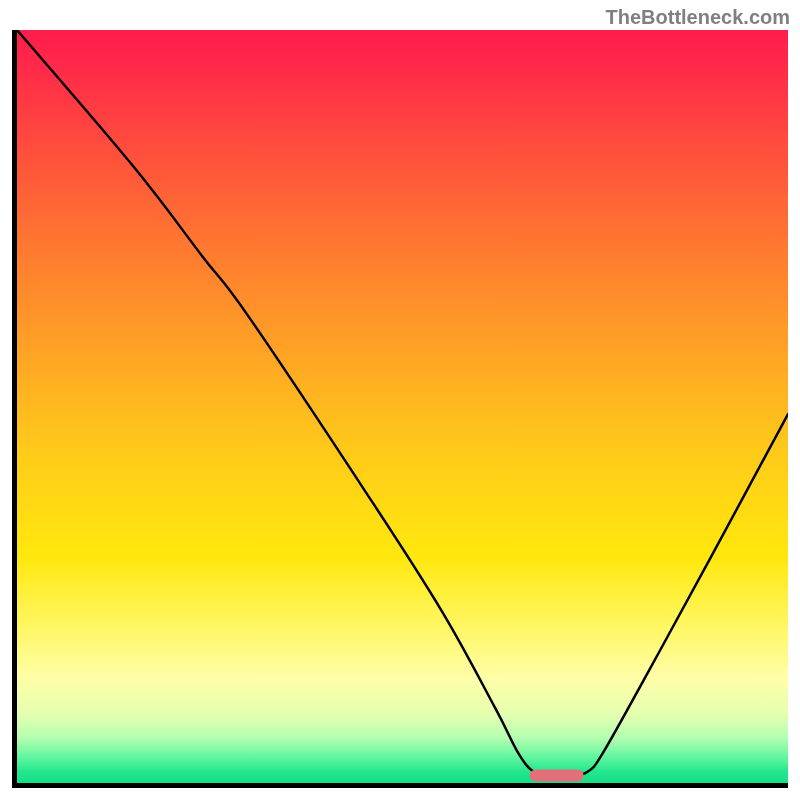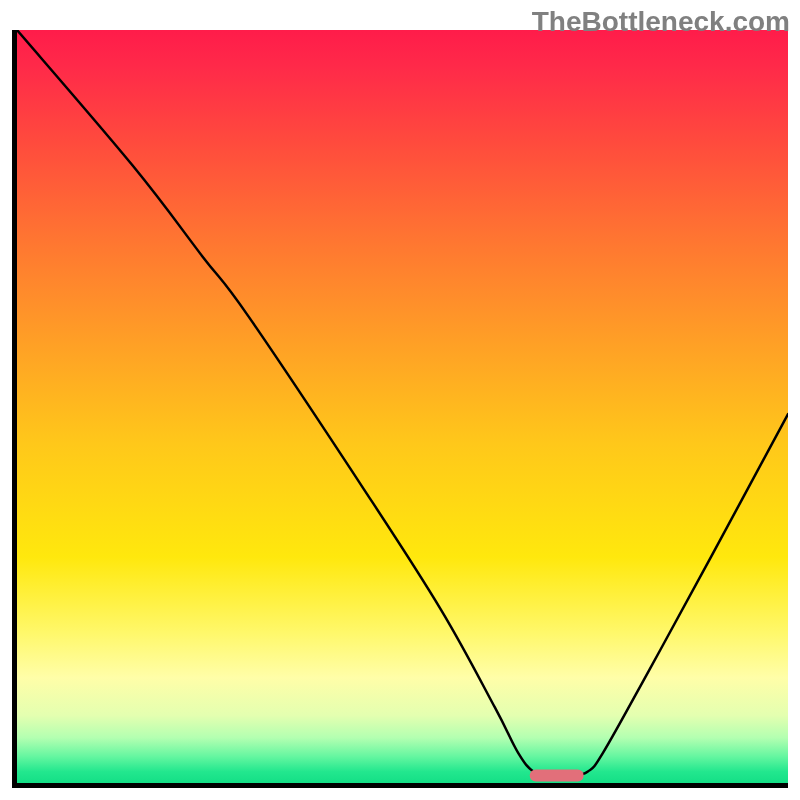--- a/index.html
+++ b/index.html
@@ -13,21 +13,21 @@
   }
   .chart-container {
     position: relative;
     width: 800px;
     height: 800px;
   }
   .watermark {
     position: absolute;
     top: 6px;
     right: 10px;
-    font-size: 28px;
+    font-size: 20px;
     font-weight: bold;
     color: #808080;
     letter-spacing: 0px;
     z-index: 10;
   }
   .plot-area {
     position: absolute;
     left: 12px;
     top: 30px;
     width: 776px;

